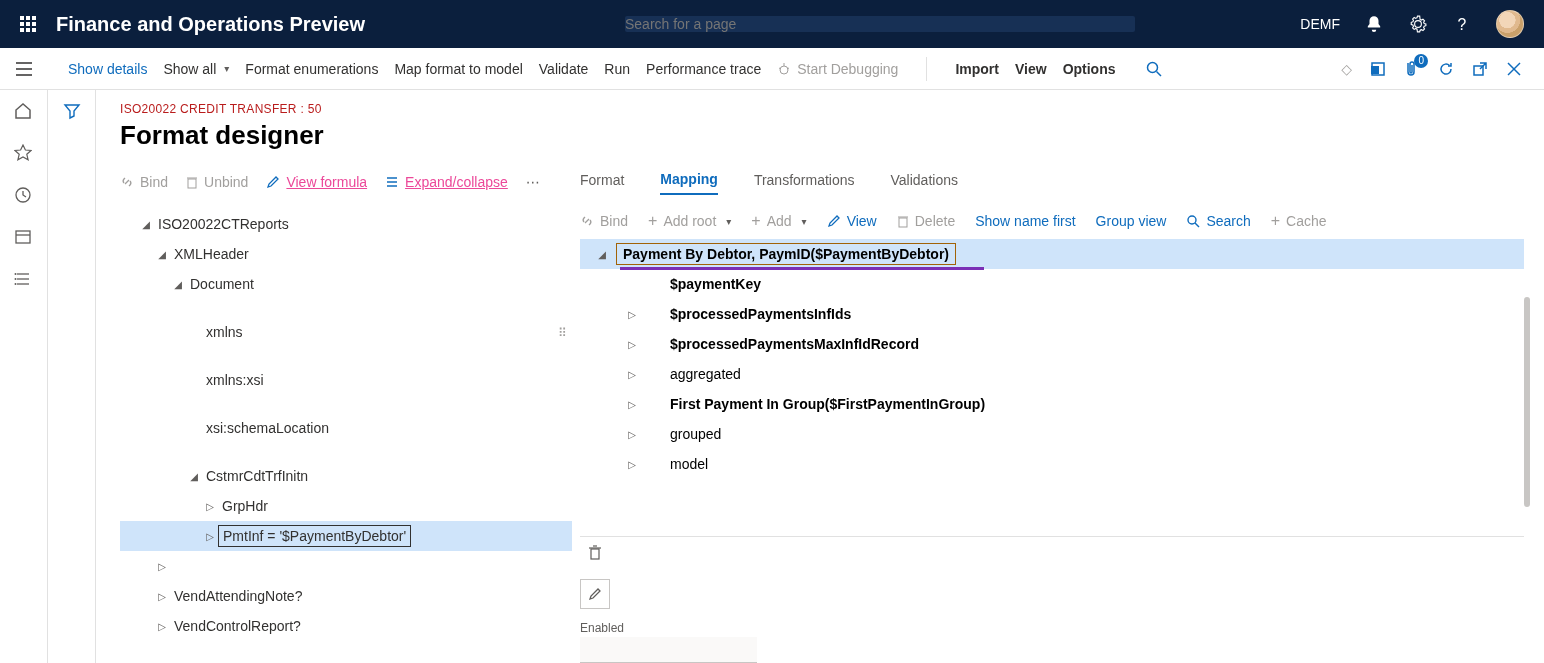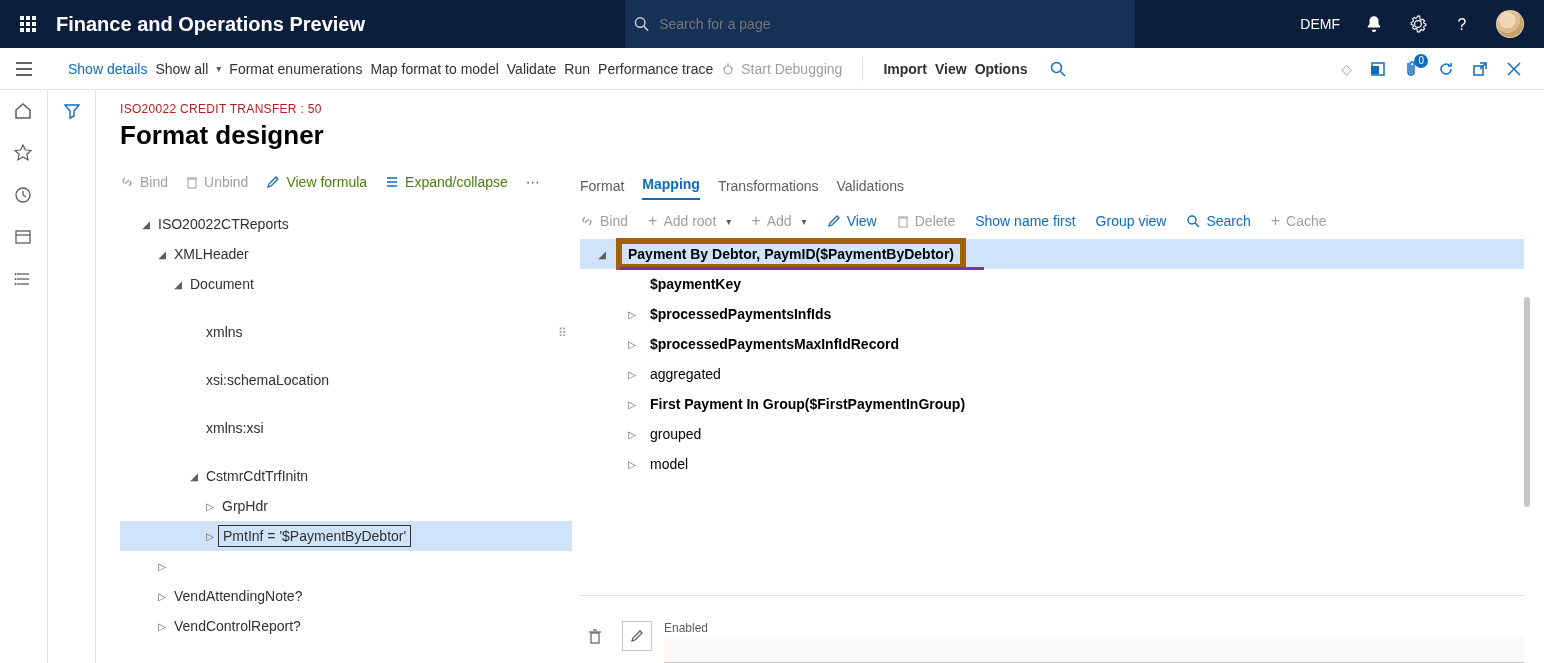--- a/index.html
+++ b/index.html
@@ -3,34 +3,34 @@
 <meta charset="utf-8">
 <style>
 * { box-sizing: border-box; margin: 0; padding: 0; font-family: "Segoe UI", -apple-system, sans-serif; }
 html, body { width: 1544px; height: 663px; overflow: hidden; background: #fff; }
 
 
 .topbar { height: 48px; background: #0b1f3d; color: #fff; display: flex; align-items: center; padding: 0 8px; }
 .waffle { width: 40px; height: 48px; display:flex; align-items:center; justify-content:center; cursor:pointer; }
 .waffle svg { fill:#fff; }
 .app-title { font-weight:600; font-size:20px; margin-left:8px; }
-.searchbar { margin-left: 260px; width: 510px; height:48px; background:#173055; border-radius:2px; display:flex; align-items:center; padding:0 9px; color:#c8d0da; }
+.searchbar { margin-left: 260px; width: 510px; height:16px; background:#173055; border-radius:2px; display:flex; align-items:center; padding:0 0; color:#c8d0da;flex-direction:column; }
 .searchbar svg { width:16px; height:16px; margin-right:10px; }
 .searchbar input { background:transparent; border:none; outline:none; color:#c8d0da; font-size:14px; width:100%; }
 .topbar-right { margin-left:auto; display:flex; align-items:center; gap:24px; padding-right:12px; }
 .topbar-right .txt { font-size:14px; }
 .topbar-icon { width:20px; height:20px; display:flex; align-items:center; justify-content:center; cursor:pointer; }
 .topbar-icon svg { fill:#fff; width:18px; height:18px; }
 .avatar { width:28px; height:28px; border-radius:50%; background: radial-gradient(circle at 40% 35%, #f2d6b8 0 35%, #e0b98e 36% 55%, #c9a06a 56% 100%); border:1px solid rgba(255,255,255,.4); }
 
 
 .cmdbar { height:42px; border-bottom:1px solid #e1e1e1; display:flex; align-items:center; padding:0 8px 0 0; font-size:14px; color:#323130; }
 .hamburger { width:48px; height:42px; display:flex; align-items:center; justify-content:center; cursor:pointer; }
 .hamburger svg { width:18px; height:18px; }
-.cmd-group { display:flex; align-items:center; gap:8px; padding-left:20px; }
+.cmd-group { display:flex; align-items:center; gap:16px; padding-left:20px; }
 .cmd-link { color:#0f6cbd; cursor:pointer; }
 .cmd-item { cursor:pointer; display:flex; align-items:center; gap:4px; }
 .cmd-sep { width:1px; height:24px; background:#e1e1e1; margin:0 12px; }
 .cmd-disabled { color:#a19f9d; display:flex; align-items:center; gap:6px; }
 .cmdbar-right { margin-left:auto; display:flex; align-items:center; gap:18px; padding-right:14px; }
 .cmdbar-right .ic { cursor:pointer; color:#0f6cbd; }
 .chev-down::after { content:"▾"; font-size:10px; margin-left:4px; color:#605e5c; }
 .badge-wrap { position:relative; }
 .badge { position:absolute; top:-6px; right:-8px; background:#0f6cbd; color:#fff; border-radius:8px; font-size:10px; padding:0 4px; line-height:14px; }
 
@@ -47,58 +47,58 @@
 .main { flex:1; padding:12px 20px 0 24px; display:flex; flex-direction:column; }
 .breadcrumb { font-size:12px; color:#b91c1c; letter-spacing:.3px; }
 .page-title { font-size:26px; font-weight:600; margin-top:4px; }
 
 .split { display:flex; margin-top:14px; gap:0; height: calc(100% - 60px); }
 .left-pane { width:460px; padding-right:8px; }
 .right-pane { flex:1; display:flex; flex-direction:column; position:relative; }
 
 .pane-toolbar { display:flex; align-items:center; gap:18px; font-size:14px; color:#605e5c; height:34px; border-bottom:1px solid transparent; }
 .pane-toolbar .tb { display:flex; align-items:center; gap:6px; cursor:pointer; }
-.pane-toolbar .blue { color:#4d7c0f; }
+.pane-toolbar .blue { color:#ec4899;text-decoration:underline; }
 .pane-toolbar .disabled { color:#a19f9d; }
 .dots { cursor:pointer; color:#605e5c; }
 
 
 .tree { margin-top:10px; font-size:14px; color:#323130; }
 .tree-row { display:flex; align-items:center; height:30px; padding-left:0; cursor:default; }
 .tree-row .exp { width:16px; text-align:center; font-size:10px; color:#605e5c; cursor:pointer; }
 .tree-row .lbl { padding:2px 4px; }
 .tree-row.selected { background:#cfe4fa; }
 .tree-row.selected .lbl { border:1px solid #323130; background:#cfe4fa; }
 .underline-purple { border-bottom:3px solid #7b2fb5; }
 .pad0 { padding-left:18px; } .pad1 { padding-left:34px; } .pad2 { padding-left:50px; }
 .pad3 { padding-left:66px;margin-top:18px; } .pad4 { padding-left:82px; }
 
 
-.tabs { display:flex; gap:18px; font-size:14px; color:#605e5c; height:36px; align-items:flex-end; border-bottom:1px solid transparent; }
+.tabs { display:flex; gap:36px; font-size:14px; color:#605e5c; height:36px; align-items:center; border-bottom:1px solid transparent; }
 .tab { cursor:pointer; padding-bottom:6px; }
 .tab.active { color:#0f6cbd; border-bottom:2px solid #0f6cbd; font-weight:600; }
 
 .right-toolbar { display:flex; align-items:center; gap:20px; font-size:14px; color:#605e5c; margin-top:12px; }
 .right-toolbar .tb { display:flex; align-items:center; gap:6px; cursor:pointer; }
 .right-toolbar .blue { color:#0f6cbd; }
 .right-toolbar .disabled { color:#a19f9d; }
 
 
 .maptree { margin-top:10px; font-size:14px; }
 .map-row { display:flex; align-items:center; height:30px; cursor:default; }
 .map-row .exp { width:16px; text-align:center; font-size:10px; color:#605e5c; cursor:pointer; margin-right:6px; }
 .map-row.root { background:#cfe4fa; }
-.map-row.root .lbl { border:6px solid #a16207; padding:2px 6px; font-weight:600; }
+.map-row.root .lbl { border:1px solid #a16207; padding:2px 6px; font-weight:600; }
 .map-row .lbl { padding:2px 4px; }
-.mpad0 { padding-left:14px; } .mpad1 { padding-left:44px; }
+.mpad0 { padding-left:14px; } .mpad1 { padding-left:44px;gap:20px; }
 .root-underline { position:relative; }
 .root-underline::after { content:""; position:absolute; left:40px; right:540px; bottom:-1px; height:3px; background:#7b2fb5; }
 
 
-.bottom-edit { margin-top:auto; border-top:1px solid #e1e1e1; padding:25px 0 0 0; display:flex; align-items:flex-start; gap:12px; }
+.bottom-edit { margin-top:auto; border-top:1px solid #e1e1e1; padding:0 0 0 0; display:flex; align-items:flex-start; gap:12px;flex-direction:column; }
 .sq-btn { width:30px; height:30px; border:1px solid #c8c6c4; display:flex; align-items:center; justify-content:center; cursor:pointer; color:#605e5c; }
 .sq-btn.noborder { border:none; }
 .enabled-box { flex:1; }
 .enabled-lbl { font-size:12px; color:#605e5c; }
 .enabled-input { width:100%; height:26px; border:1px solid #c8c6c4; border-top:none; border-left:none; border-right:none; background:#faf9f8; margin-top:2px; }
 
 
 .scroll-thumb { position:absolute; right:-6px; top:132px; width:6px; height:210px; background:#c8c6c4; border-radius:3px; }
 
 
@@ -320,25 +320,25 @@
           <div class="tree-row pad2">
               <span class="exp">◢</span>
               <span class="lbl">Document</span>
             </div>
           <div class="tree-row pad3">
               <span class="exp">&nbsp;</span>
               <span class="lbl">xmlns</span>
             </div>
           <div class="tree-row pad3">
               <span class="exp">&nbsp;</span>
-              <span class="lbl">xsi:schemaLocation</span>
+              <span class="lbl">xmlns:xsi</span>
             </div>
           <div class="tree-row pad3">
               <span class="exp">&nbsp;</span>
-              <span class="lbl">xmlns:xsi</span>
+              <span class="lbl">xsi:schemaLocation</span>
             </div>
           <div class="tree-row pad3">
               <span class="exp">◢</span>
               <span class="lbl">CstmrCdtTrfInitn</span>
             </div>
           <div class="tree-row pad4">
               <span class="exp">▷</span>
               <span class="lbl">GrpHdr</span>
             </div>
           <div class="tree-row pad4 selected">

